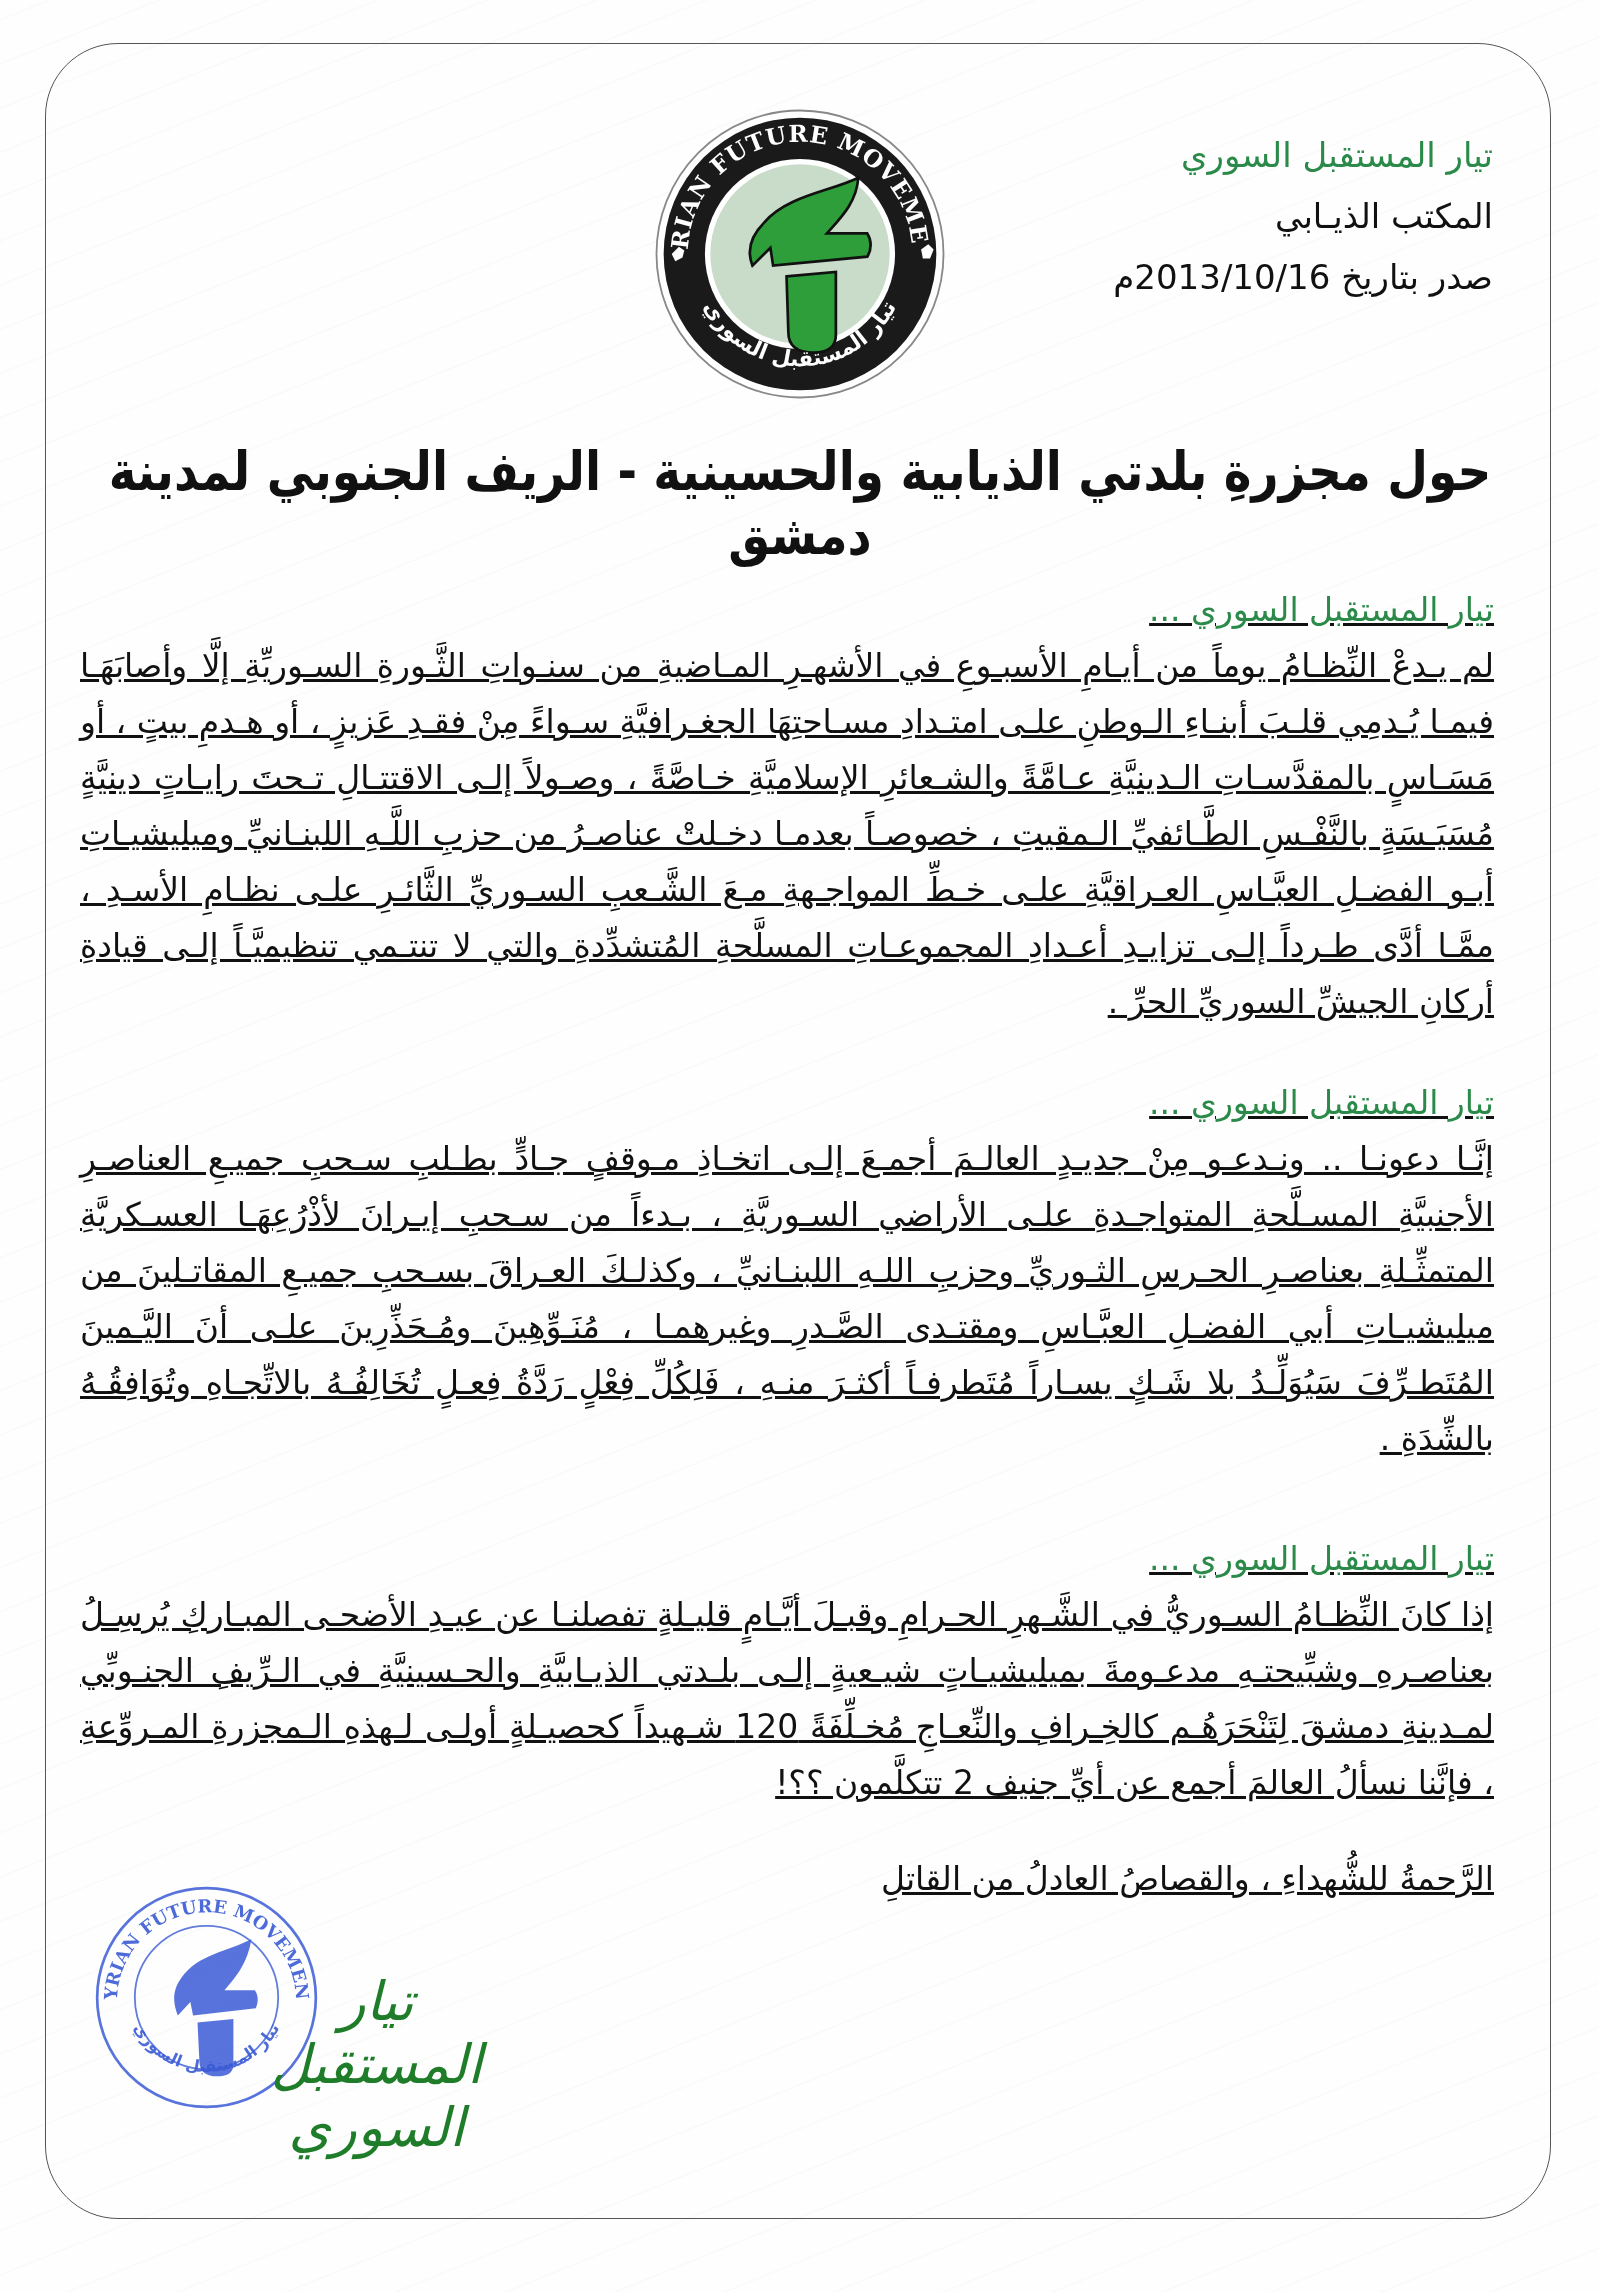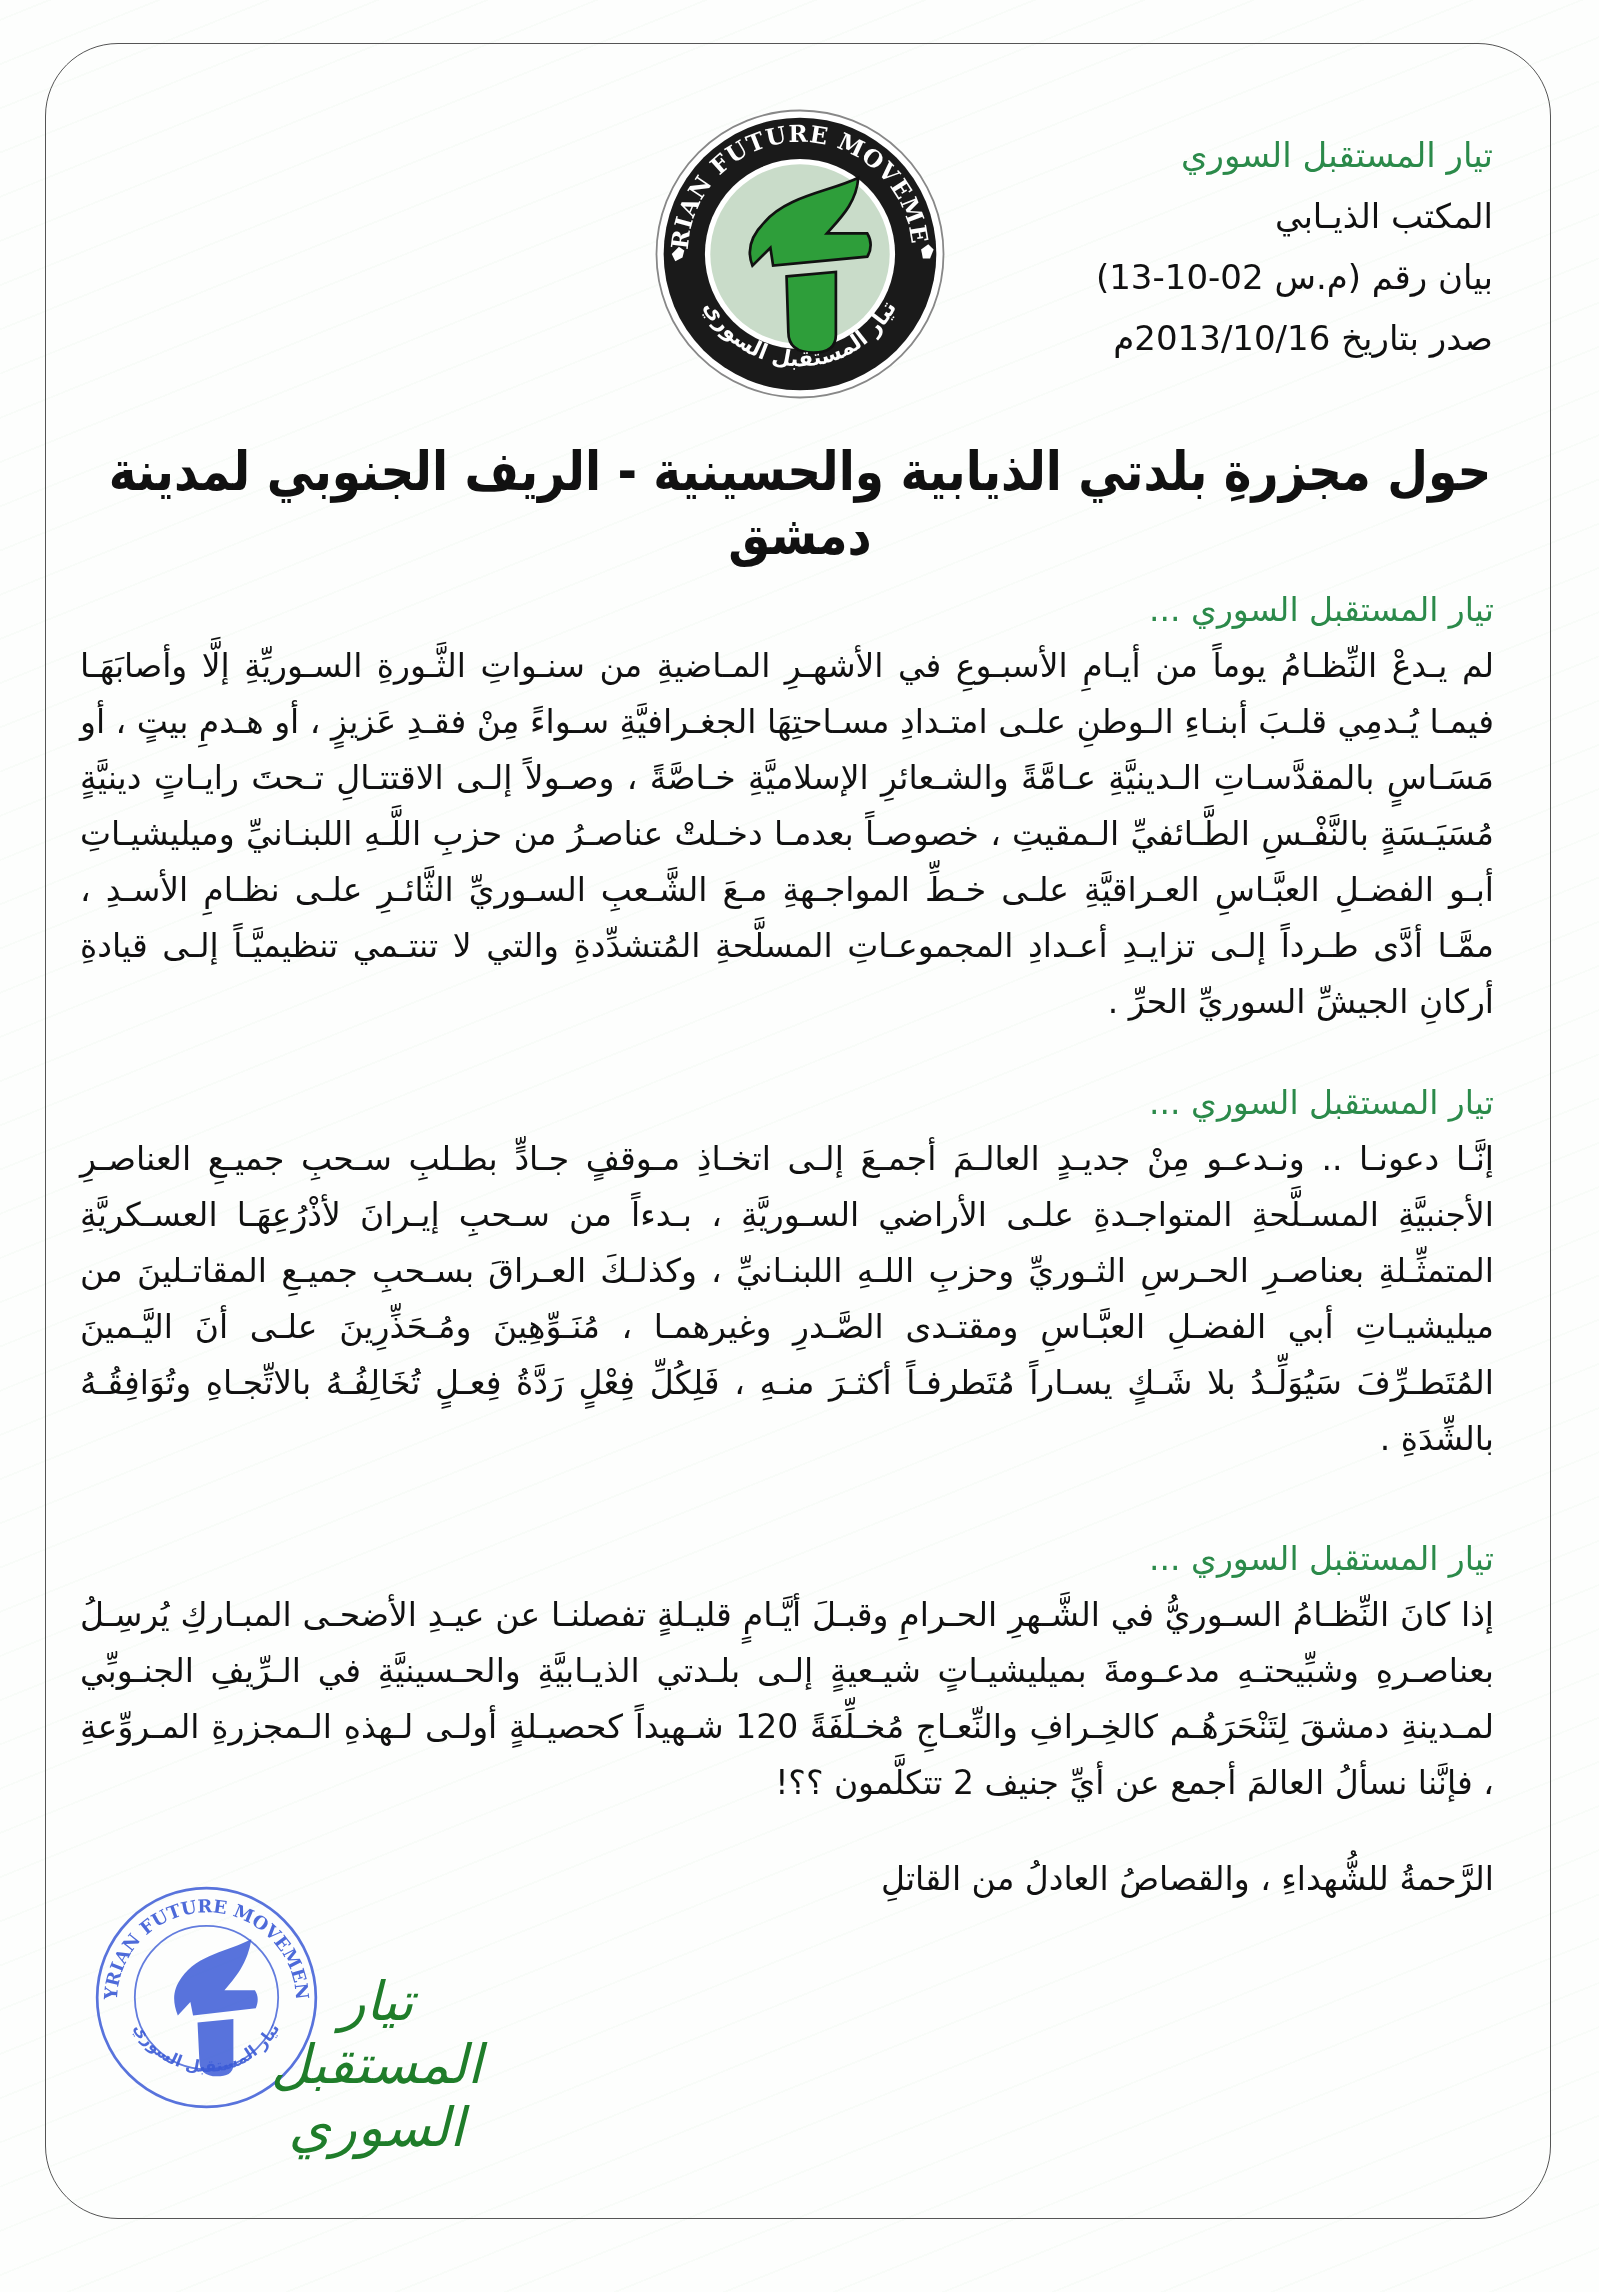--- a/index.html
+++ b/index.html
@@ -67,20 +67,21 @@
   .section {
     position: absolute;
     left: 80px;
     right: 106px;
     direction: rtl;
     text-align: justify;
     text-align-last: right;
     font-size: 33px;
     line-height: 56px;
     color: #111;
+    text-decoration: underline;
   }
   .section .sec-head {
     color: #2b8a4a;
     font-size: 33px;
     display: block;
   }
   .section .para {
     display: block;
   }
   .sec1 { top: 582px; }
@@ -133,21 +134,20 @@
   <text font-family="DejaVu Sans, sans-serif" font-size="24" font-weight="bold" fill="#ffffff" direction="rtl">
     <textPath href="#botArc" startOffset="50%" text-anchor="middle">تيار المستقبل السوري</textPath>
   </text>
   <path d="M 22 165 l 8 -8 l 6 4 l -2 8 l -8 4 z" fill="#ffffff"></path>
   <path d="M 300 160 l 8 -6 l 6 6 l -4 10 l -8 0 z" fill="#ffffff"></path>
 </svg>
 
 <div class="header-block">
   <div class="org">تيار المستقبل السوري</div>
   <div class="line">المكتب الذيـابي</div>
-  <div class="line">بيان رقم (م.س 02-10-13)</div>
   <div class="line">صدر بتاريخ 2013/10/16م</div>
 </div>
 
 <div class="title">حول  مجزرةِ بلدتي الذيابية والحسينية - الريف الجنوبي لمدينة دمشق</div>
 
 <div class="section sec1">
   <span class="sec-head">تيار المستقبل السوري ...</span>
   <span class="para">لم يـدعْ النِّظـامُ يوماً من أيـامِ الأسبـوعِ في الأشهـرِ المـاضيةِ من سنـواتِ الثَّـورةِ السـوريِّةِ إلَّا وأصابَهَـا فيمـا يُـدمِي قلـبَ أبنـاءِ الـوطنِ علـى امتـدادِ مسـاحتِهَا الجغـرافيَّةِ سـواءً مِنْ فقـدِ عَزيزٍ ، أو هـدمِ بيتٍ ، أو مَسَـاسٍ بالمقدَّسـاتِ الـدينيَّةِ عـامَّةً والشـعائرِ الإسلاميَّةِ خـاصَّةً ، وصـولاً إلـى الاقتتـالِ تـحتَ رايـاتٍ دينيَّةٍ مُسَيَـسَةٍ بالنَّفْـسِ الطَّـائفيِّ الـمقيتِ ، خصوصـاً بعدمـا دخـلتْ عناصـرُ من حزبِ اللَّـهِ اللبنـانيِّ وميليشيـاتِ أبـو الفضـلِ العبَّـاسِ العـراقيَّةِ  علـى خـطِّ المواجـهةِ مـعَ  الشَّـعبِ السـوريِّ الثَّائـرِ علـى نظـامِ الأسـدِ ، ممَّـا أدَّى طـرداً إلـى تزايـدِ أعـدادِ المجموعـاتِ المسلَّحةِ المُتشدِّدةِ  والتي لا تنتـمي تنظيميَّـاً إلـى قيادةِ أركانِ الجيشِّ السوريِّ الحرِّ .</span>
 </div>
 

